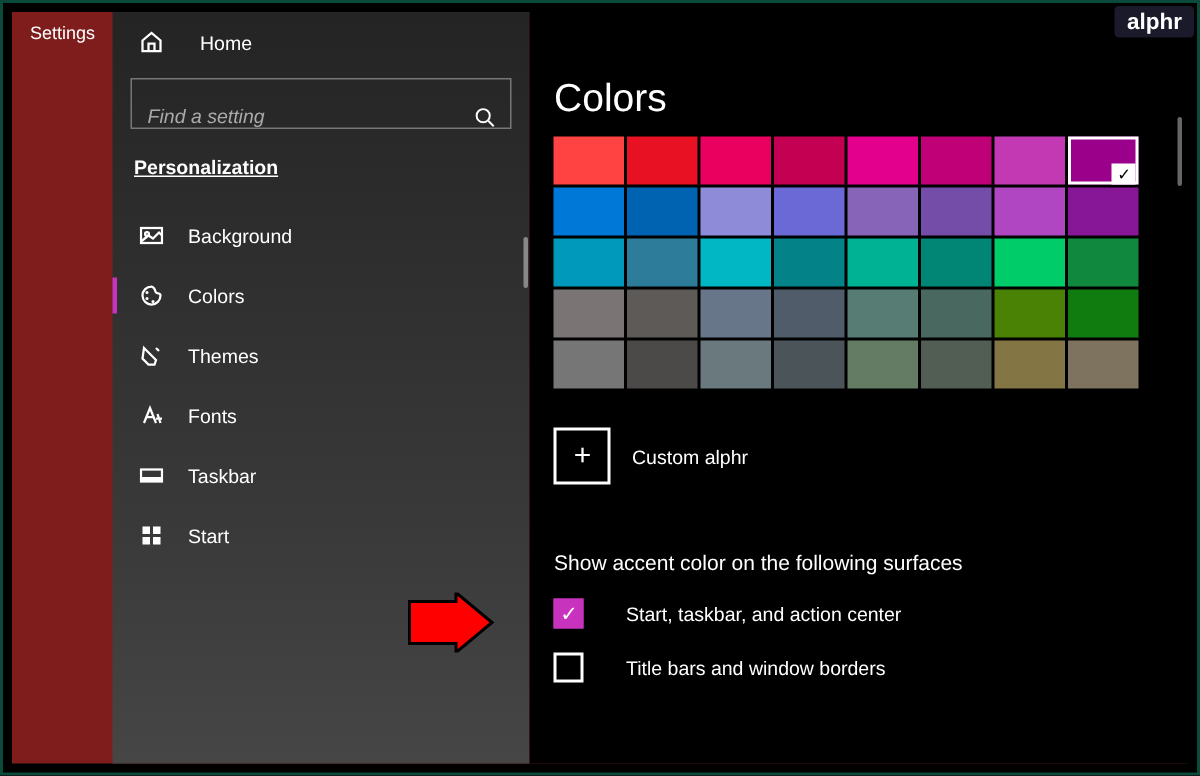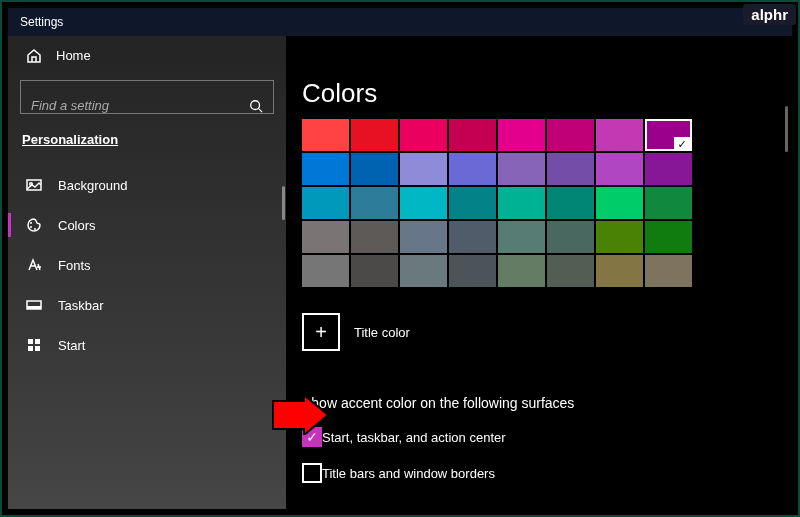--- a/index.html
+++ b/index.html
@@ -1,25 +1,25 @@
 <!DOCTYPE html>
 <html><head>
 <meta charset="utf-8">
 <style>
   * { margin: 0; padding: 0; box-sizing: border-box; }
   html, body { width: 800px; height: 517px; font-family: "Segoe UI", Arial, sans-serif; background: #222; overflow: hidden; }
   .frame { position: relative; width: 800px; height: 517px; border: 2px solid #0a4a3a; background: #000; }
   .watermark { position: absolute; top: 2px; right: 2px; background: #1a1a2a; color: #fff; font-weight: 700; font-size: 15px; letter-spacing: 0; padding: 2px 8px; border-radius: 3px; z-index: 50; }
-  .app { position: absolute; inset: 6px; background: #0f172a; color: #fff; display: flex; flex-direction: column; }
+  .app { position: absolute; inset: 6px; background: #7f1d1d; color: #fff; display: flex; flex-direction: row; }
   .titlebar { height: 28px; display: flex; align-items: center; padding: 0 12px; font-size: 12px; color: #fff; }
   .body { flex: 1; display: flex; min-height: 0; }
   .sidebar { width: 278px; background: linear-gradient(180deg, #242424 0%, #3a3a3a 70%, #464646 100%); display: flex; flex-direction: column; position: relative; }
   .sidebar .scrolltrack { position: absolute; top: 150px; right: 0; width: 10px; bottom: 0; background: transparent; }
   .sidebar .scrollthumb { position: absolute; top: 0; right: 1px; width: 3px; height: 34px; background: #888; border-radius: 2px; }
-  .home-row { display: flex; align-items: flex-start; gap: 14px; padding: 12px 18px 10px 18px; }
+  .home-row { display: flex; align-items: center; gap: 24px; padding: 12px 18px 10px 18px; }
   .home-row .icon { width: 16px; height: 16px; }
   .home-row .label { font-size: 13px; color: #fff; }
   .search { margin: 6px 12px 14px 12px; height: 34px; border: 1px solid #777; display: flex; align-items: flex-end; padding: 0 10px; justify-content: space-between; }
   .search input { flex: 1; background: transparent; border: 0; outline: 0; color: #ccc; font-size: 13px; font-style: italic; }
   .search input::placeholder { color: #aaa; font-style: italic; }
   .search .sicon { color: #fff; font-size: 13px; }
   .section-title { padding: 4px 14px 14px 14px; font-size: 13px; font-weight: 600; color: #fff; text-decoration: underline; }
   .navlist { display: flex; flex-direction: column; padding-top: 4px; }
   .navitem { display: flex; align-items: center; gap: 16px; height: 40px; padding: 0 18px; color: #fff; font-size: 13px; cursor: pointer; position: relative; }
   .navitem .icon { width: 16px; height: 16px; display: inline-flex; align-items: center; justify-content: center; }
@@ -31,21 +31,21 @@
   .main h1 { font-weight: 300; font-size: 26px; margin-bottom: 10px; }
   .palette { display: flex; flex-direction: column; gap: 2px; margin-bottom: 26px; }
   .palette-row { display: flex; gap: 2px; }
   .swatch { width: 47px; height: 32px; cursor: pointer; }
   .swatch.selected { outline: 2px solid #fff; outline-offset: -2px; position: relative; }
   .swatch.selected::after { content: "✓"; position: absolute; right: 2px; bottom: 0; background: #fff; color: #000; font-size: 11px; width: 16px; height: 14px; display: flex; align-items: center; justify-content: center; }
   .custom-row { display: flex; align-items: center; gap: 14px; margin-bottom: 44px; }
   .custom-btn { width: 38px; height: 38px; border: 2px solid #fff; display: flex; align-items: center; justify-content: center; color: #fff; font-size: 20px; cursor: pointer; }
   .custom-label { font-size: 13px; color: #fff; }
   .subhead { font-size: 14px; color: #fff; margin-bottom: 16px; }
-  .check-row { display: flex; align-items: center; gap: 0; margin-bottom: 16px; font-size: 13px; }
+  .check-row { display: flex; align-items: center; gap: 28px; margin-bottom: 16px; font-size: 13px; }
   .checkbox { width: 20px; height: 20px; border: 2px solid #fff; display: flex; align-items: center; justify-content: center; cursor: pointer; }
   .checkbox.checked { background: #c733bd; border-color: #c733bd; color: #fff; }
   .checkbox.checked::after { content: "✓"; font-size: 14px; }
 
   .arrow { position: absolute; left: 268px; top: 393px; z-index: 40; pointer-events: none; }
 
   svg { display: block; }
   .ico-stroke { stroke: #fff; stroke-width: 1.5; fill: none; }
 </style>
 </head>
@@ -103,20 +103,29 @@
                   <circle cx="5" cy="6" r="1" fill="#fff"></circle>
                   <circle cx="5" cy="10" r="1" fill="#fff"></circle>
                   <circle cx="9" cy="12" r="1" fill="#fff"></circle>
                 </svg>
               </span>
               <span>Colors</span>
             </div>
             <div class="navitem">
               <span class="icon">
                 <svg viewBox="0 0 16 16" width="16" height="16">
+                  <path class="ico-stroke" d="M3 3 L11 11 L10 14 L6 14 L2 10 Z"></path>
+                  <path class="ico-stroke" d="M11 3 L13 5"></path>
+                </svg>
+              </span>
+              <span>Themes</span>
+            </div>
+            <div class="navitem">
+              <span class="icon">
+                <svg viewBox="0 0 16 16" width="16" height="16">
                   <path class="ico-stroke" d="M3 13 L7 3 L11 13 M4.5 9 H9.5"></path>
                   <path class="ico-stroke" d="M12 7 L14 13 M11 10 H15"></path>
                 </svg>
               </span>
               <span>Fonts</span>
             </div>
             <div class="navitem">
               <span class="icon">
                 <svg viewBox="0 0 16 16" width="16" height="16">
                   <rect class="ico-stroke" x="1" y="4" width="14" height="8"></rect>
@@ -196,21 +205,21 @@
               <div class="swatch" style="background: rgb(82, 94, 84);"></div>
               <div class="swatch" style="background: rgb(132, 117, 69);"></div>
               <div class="swatch" style="background: rgb(126, 115, 95);"></div>
             </div>
           </div>
 
         <div class="custom-row">
           <div class="custom-btn">
             <span>+</span>
           </div>
-          <span class="custom-label">Title color</span>
+          <span class="custom-label">Custom alphr</span>
         </div>
 
         <div class="subhead">Show accent color on the following surfaces</div>
 
         <div id="checks">
             <div class="check-row">
               <div class="checkbox checked"></div>
               <span>Start, taskbar, and action center</span>
             </div>
             <div class="check-row">

